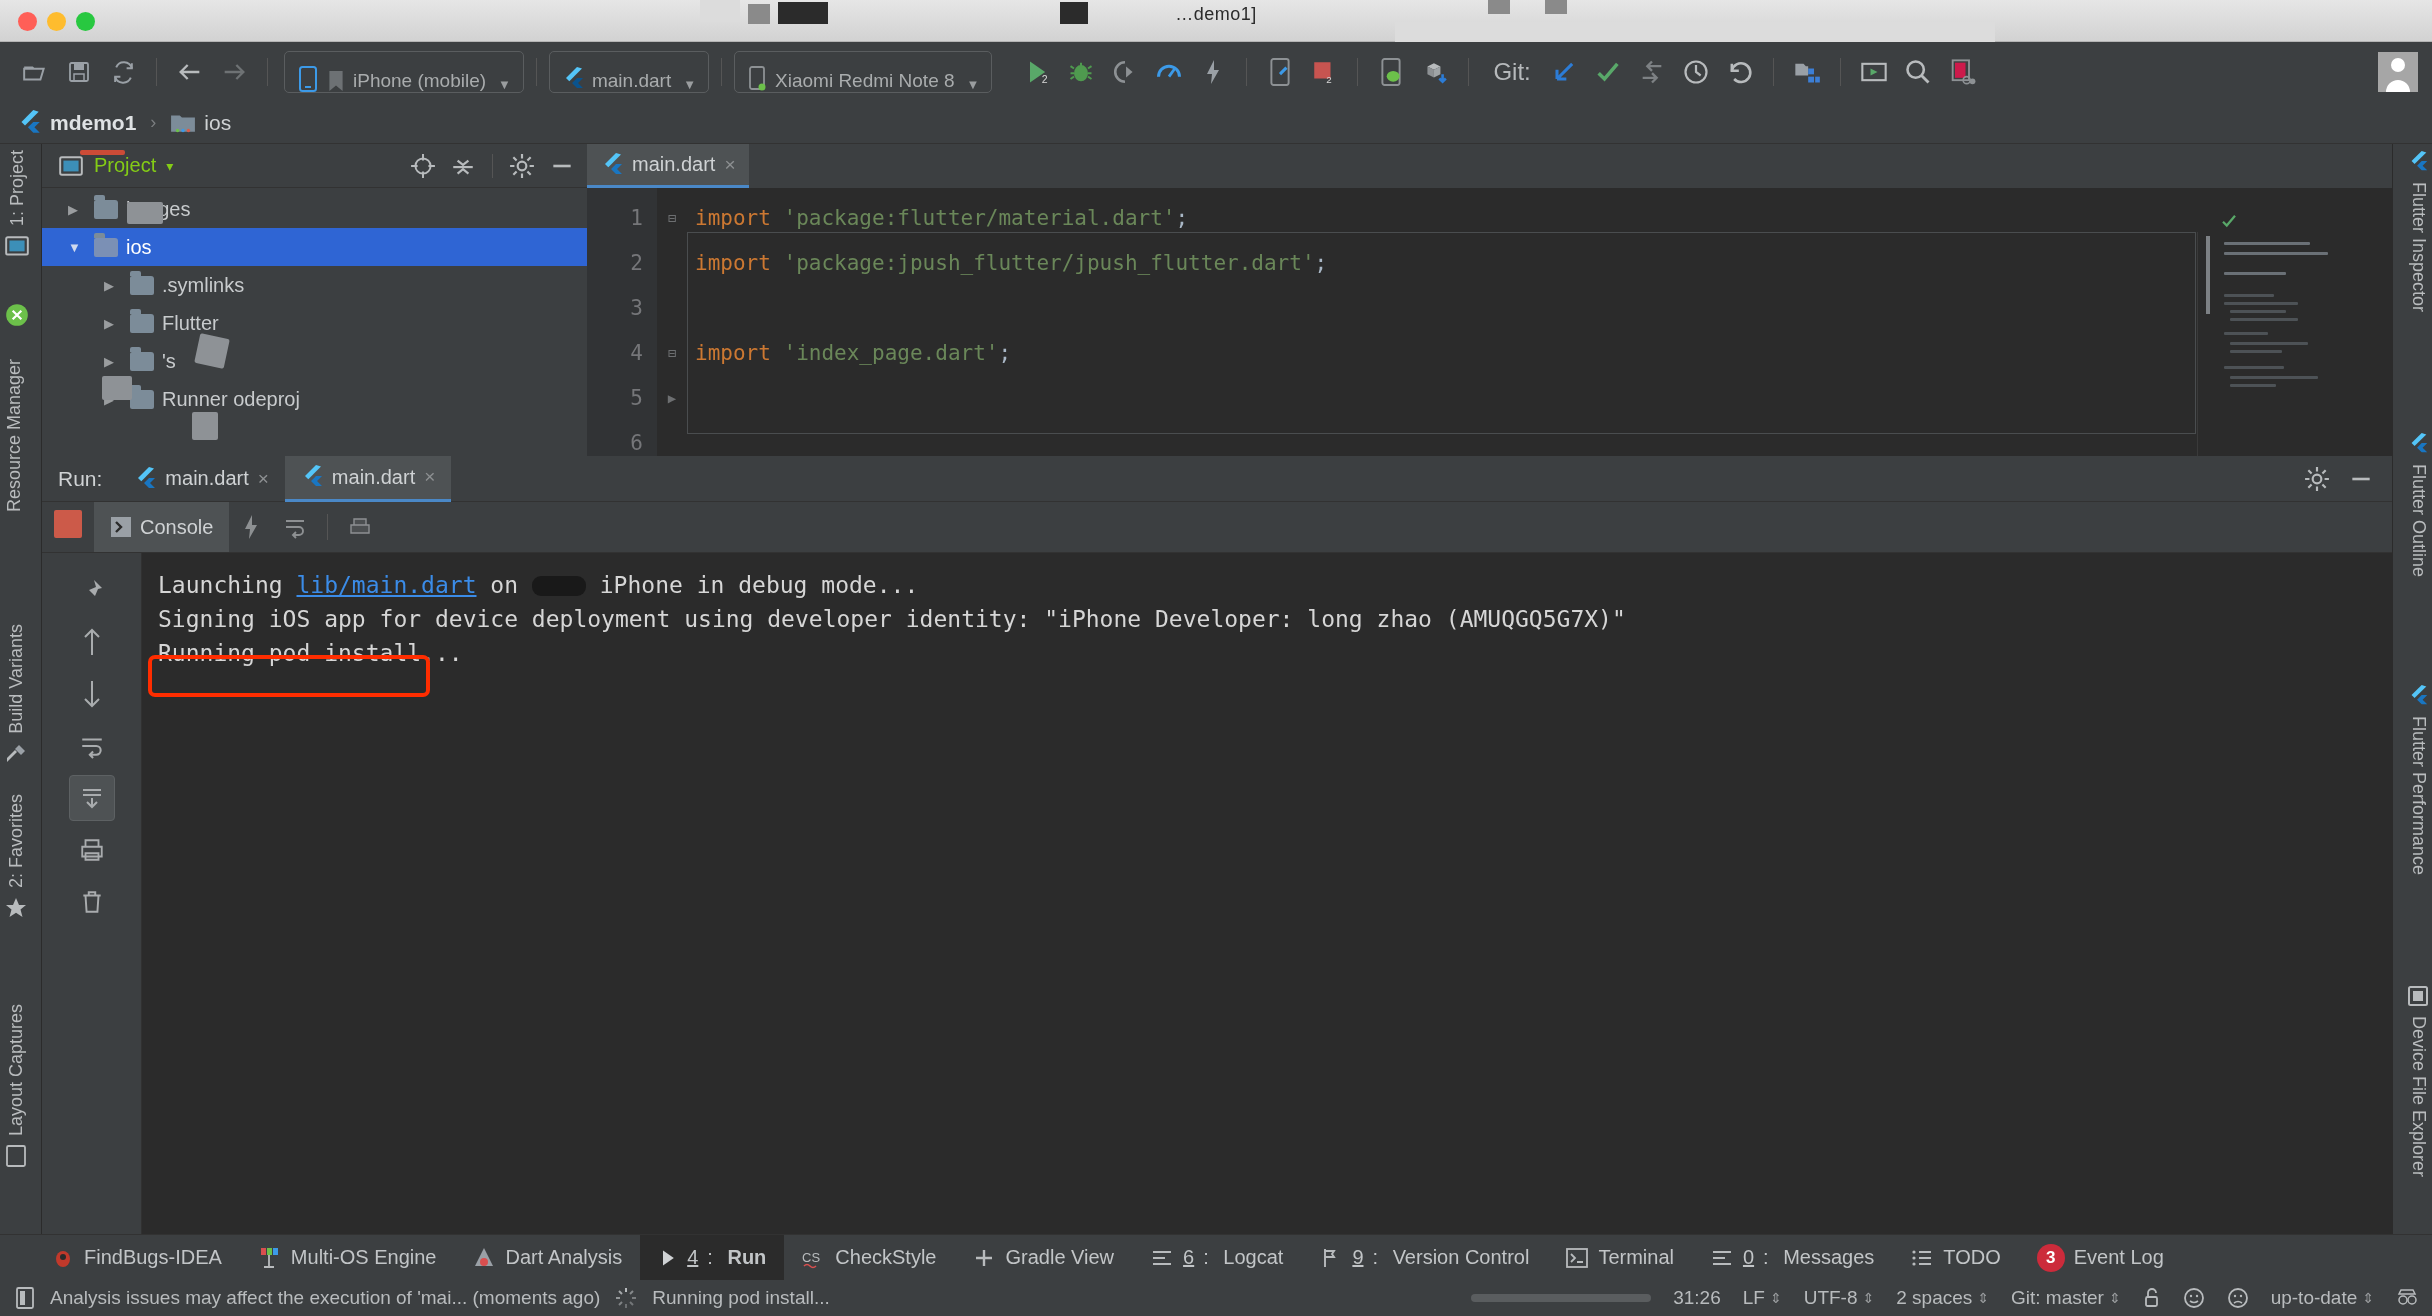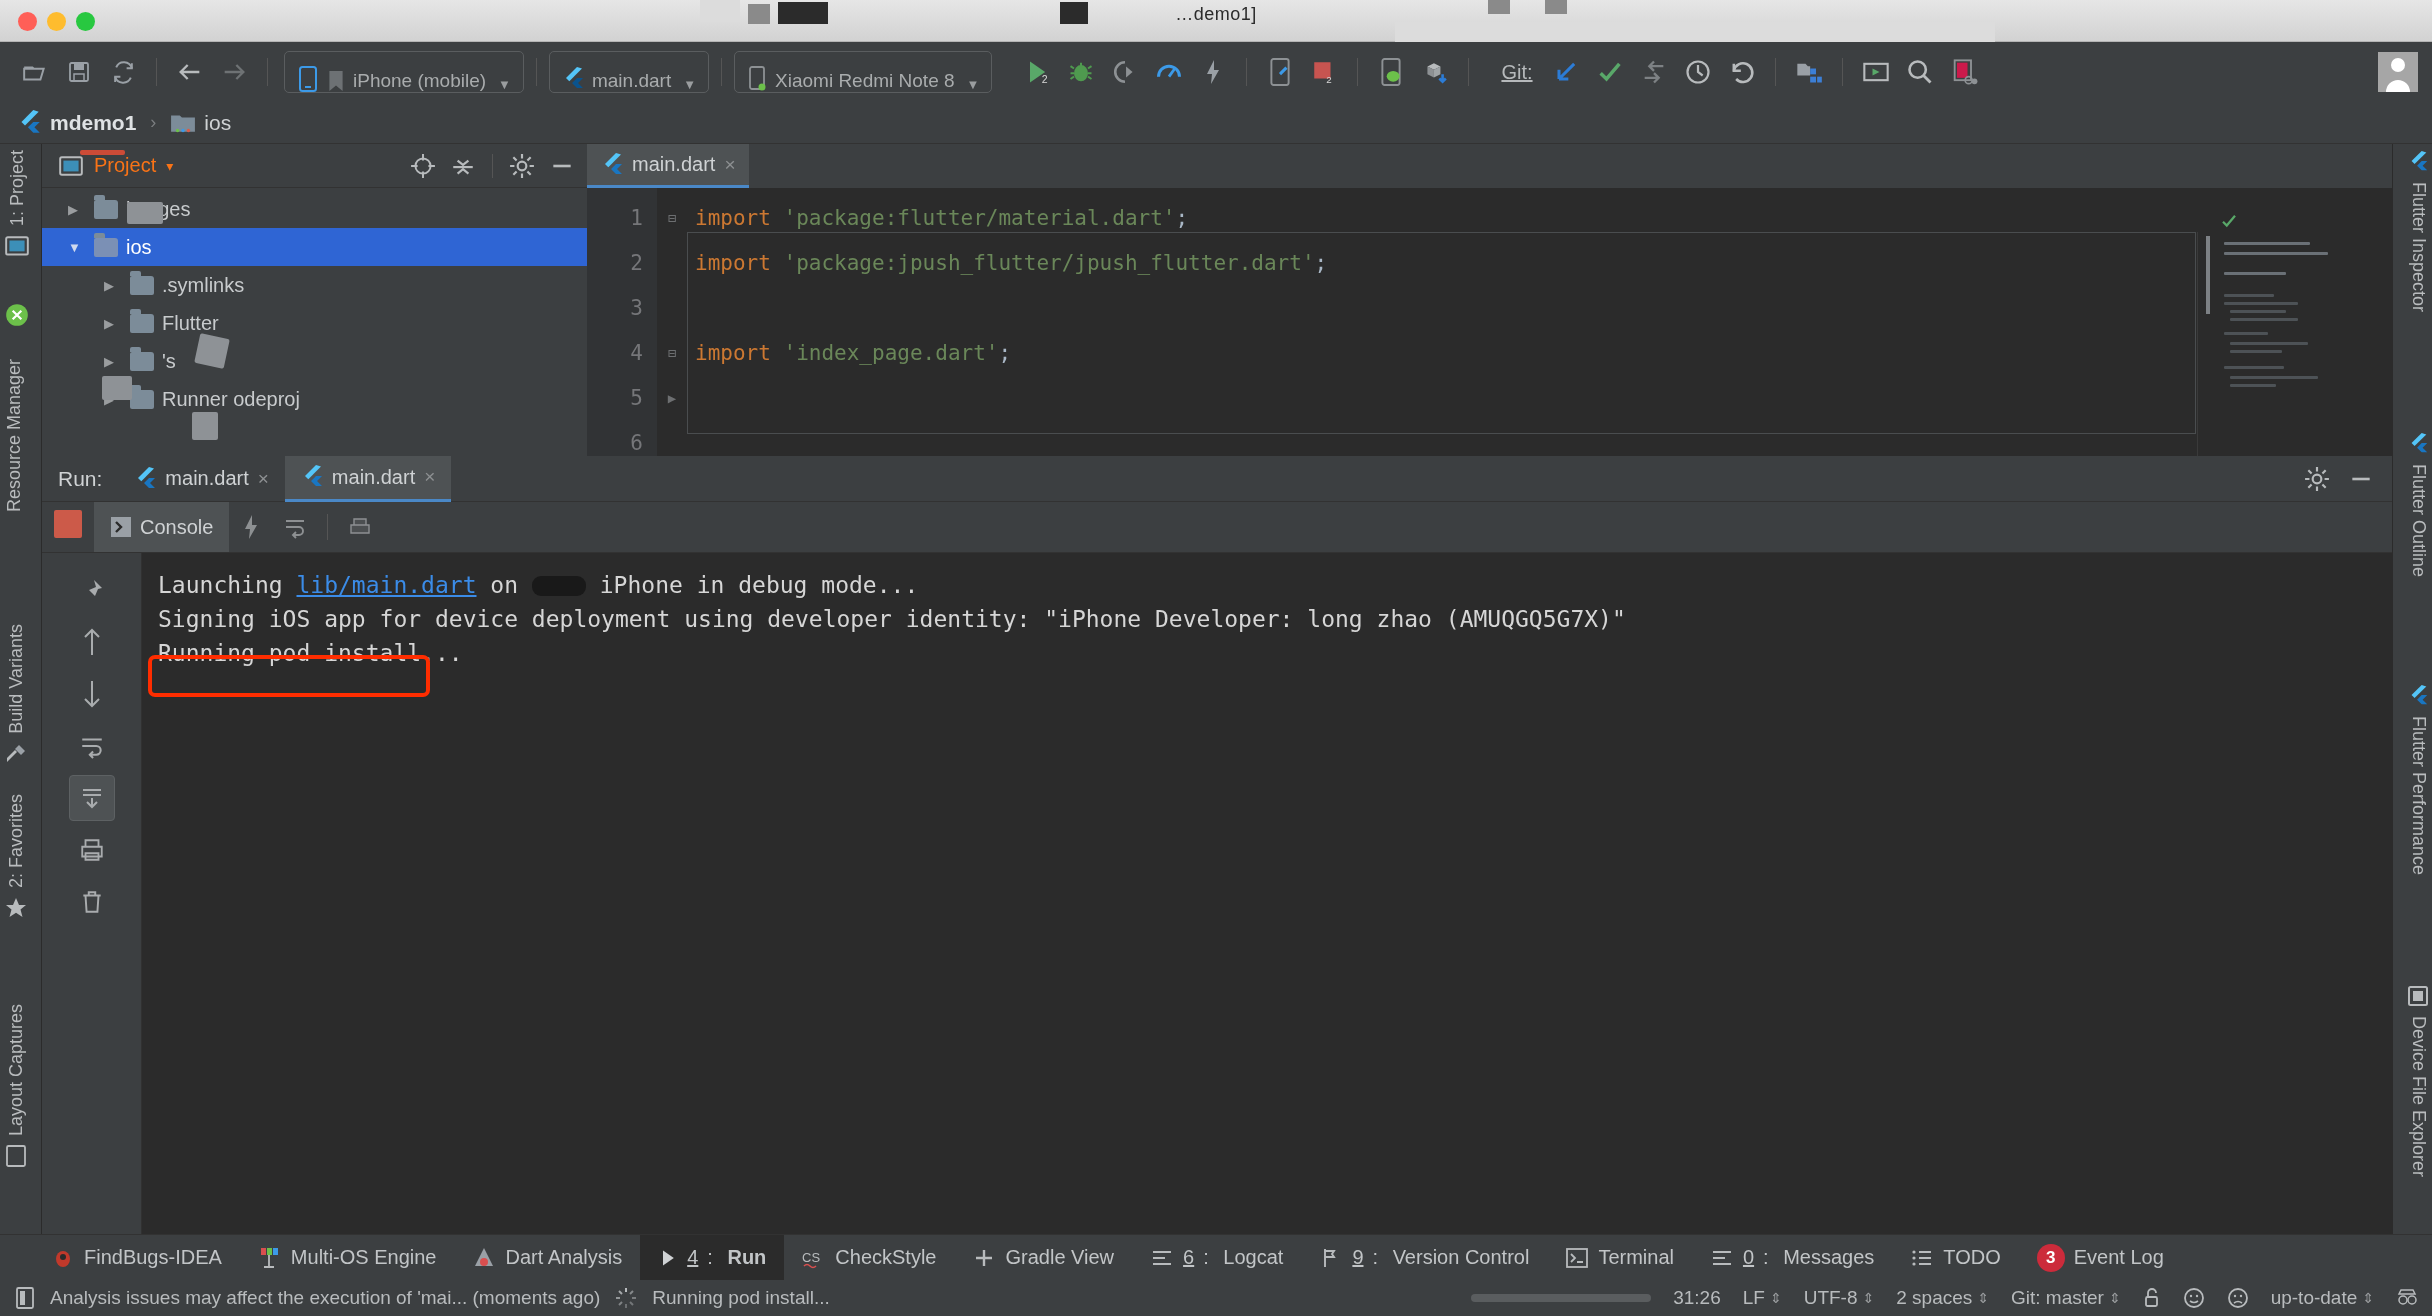--- a/index.html
+++ b/index.html
@@ -42,21 +42,21 @@
     width: 42px; height: 42px; display: flex; align-items: center; justify-content: center;
     border-radius: 4px; color: #b0b3b5;
   }
   .tb-sep { width: 1px; height: 28px; background: #555; margin: 0 10px; }
   .combo {
     height: 42px; border: 1px solid #5a5d5f; border-radius: 5px;
     display: flex; align-items: flex-end; gap: 8px; padding: 0 12px;
     color: #a9acad; font-size: 19px; white-space: nowrap;
   }
   .combo .caret { font-size: 13px; color: #9a9d9f; margin-left: 4px; }
-  .git-label { color: #b6b9bb; font-size: 20px; margin: 0 10px 0 20px; text-decoration: underline; }
+  .git-label { color: #b6b9bb; font-size: 24px; margin: 0 10px 0 12px; }
   .avatar-box {
     position: absolute; right: 14px; top: 10px; width: 40px; height: 40px;
     background: #a6a6a6; display: flex; align-items: flex-end; justify-content: center;
   }
   .avatar-head { width: 14px; height: 14px; border-radius: 50%; background: #fff; position: absolute; top: 6px; }
   .avatar-body { width: 24px; height: 12px; border-radius: 12px 12px 0 0; background: #fff; }
 
   
   .breadcrumb {
     position: absolute; left: 0; top: 102px; width: 2432px; height: 42px;
@@ -87,21 +87,21 @@
 
   
   .projpanel {
     position: absolute; left: 42px; top: 144px; width: 545px; height: 312px;
     background: #3c3f41;
   }
   .projhead {
     height: 44px; background: #3c3f41; display: flex; align-items: center;
     padding: 0 10px 0 16px; gap: 10px; border-bottom: 1px solid #323232;
   }
-  .projhead .ptitle { color: #f97316; font-size: 20px; }
+  .projhead .ptitle { color: #84cc16; font-size: 20px; }
   .projhead .spacer { flex: 1; }
   .ph-icon { width: 30px; height: 30px; display: flex; align-items: center; justify-content: center; color: #b0b3b5; }
   .tree { background: #3c3f41; padding-top: 2px; }
   .trow {
     display: flex; align-items: center; height: 38px; padding-left: 26px; gap: 8px;
     color: #c8cbcd; font-size: 20px;
   }
   .trow.sel { background: #2f65d4; color: #ffffff; }
   .trow .arrow { width: 18px; color: #9a9d9f; font-size: 13px; }
   .folder {

